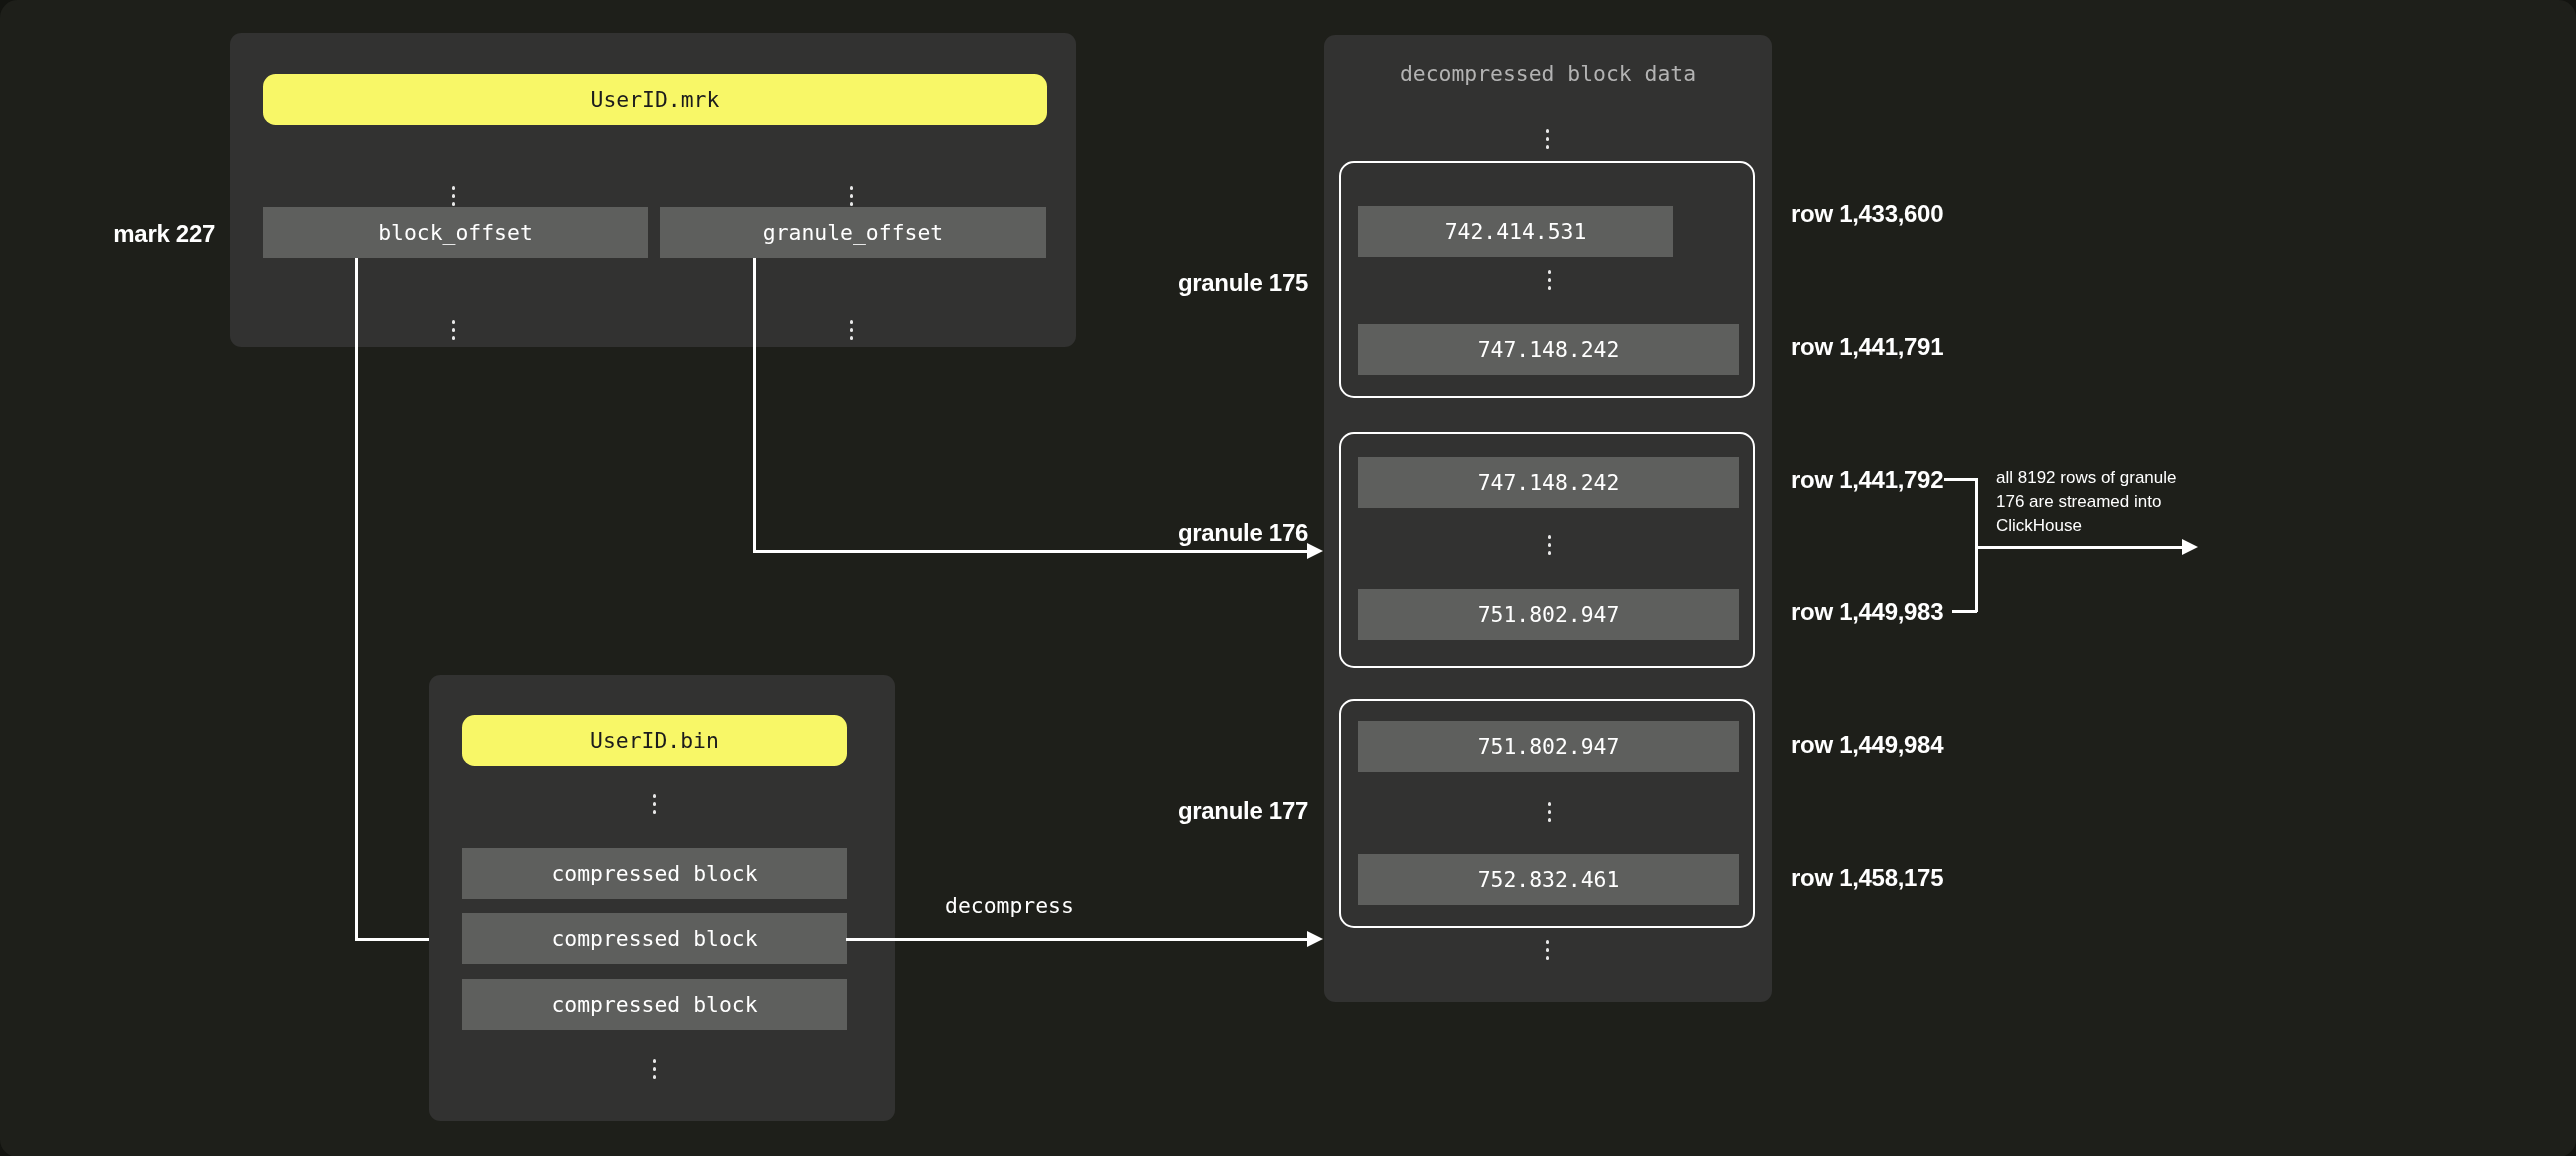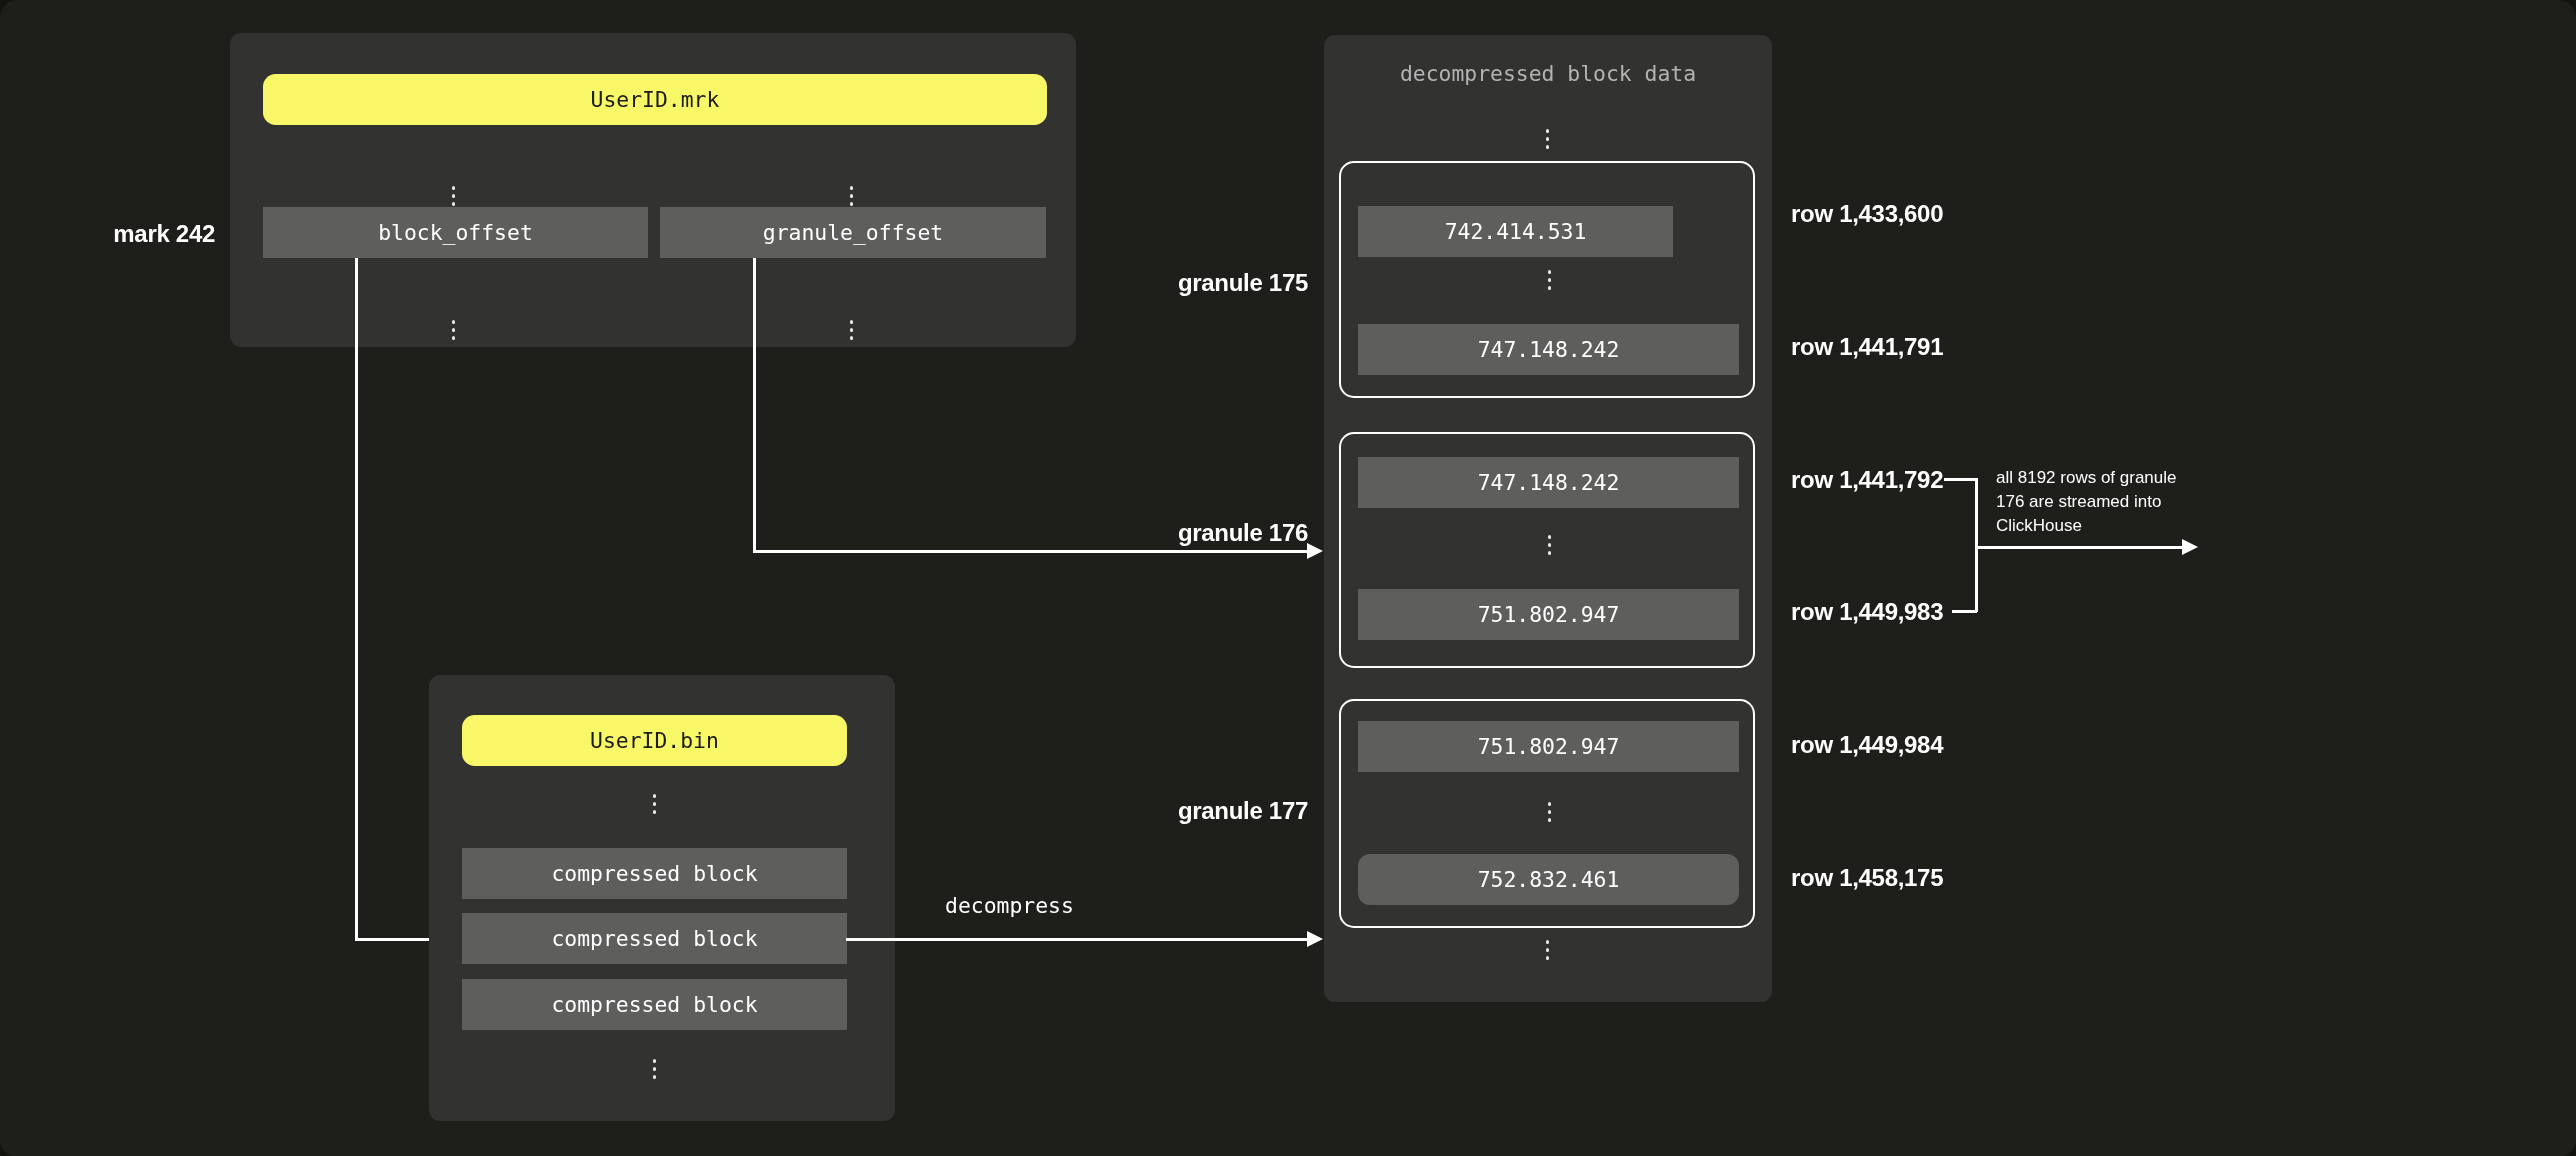--- a/index.html
+++ b/index.html
@@ -71,21 +71,21 @@
         <i></i>
         <i></i>
       </span>
     <span class="vdots" style="left:619px;top:287px;">
         <i></i>
         <i></i>
         <i></i>
       </span>
   </div>
 
-  <div class="bold-label right" style="left:50px;top:219px;width:165px;">mark 242</div>
+  <div class="bold-label right" style="left:50px;top:219px;width:165px;">mark 227</div>
 
   <div class="line" style="left:355px;top:258px;width:2.5px;height:683px;"></div>
   <div class="line" style="left:355px;top:938px;width:92px;height:2.5px;"></div>
   <div class="arrow-right" style="left:445px;top:931px;"></div>
 
   <div class="line" style="left:753px;top:258px;width:2.5px;height:295px;"></div>
   <div class="line" style="left:753px;top:550px;width:555px;height:2.5px;"></div>
   <div class="arrow-right" style="left:1307px;top:543px;"></div>
 
   <div class="panel" style="left:429px;top:675px;width:449px;height:446px;padding-left:17px;">
@@ -137,21 +137,21 @@
       <div class="cell" style="left:17px;top:155px;width:381px;height:51px;">751.802.947</div>
     </div>
 
     <div class="gbox" style="left:15px;top:664px;width:412px;height:225px;">
       <div class="cell" style="left:17px;top:19.5px;width:381px;height:51px;">751.802.947</div>
       <span class="vdots" style="left:206px;top:101px;">
           <i></i>
           <i></i>
           <i></i>
         </span>
-      <div class="cell" style="left:17px;top:153px;width:381px;height:51px;border-radius:12px;">752.832.461</div>
+      <div class="cell" style="left:17px;top:153px;width:381px;height:51px;">752.832.461</div>
     </div>
 
     <span class="vdots" style="left:221px;top:905px;">
         <i></i>
         <i></i>
         <i></i>
       </span>
   </div>
 
   <div class="bold-label right" style="left:1119px;top:268px;width:189px;">granule 175</div>

